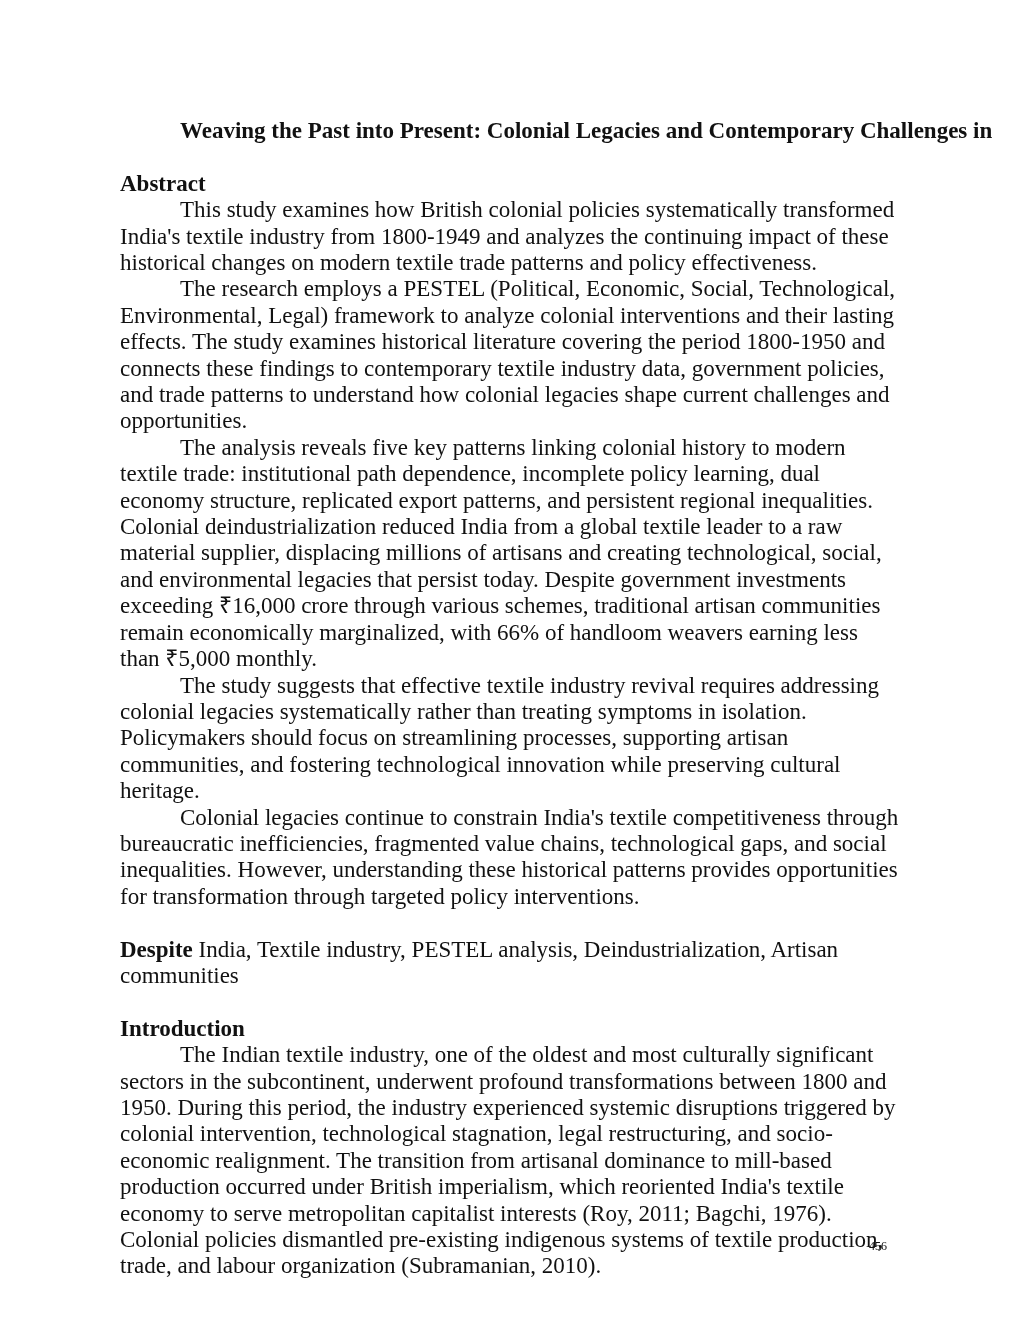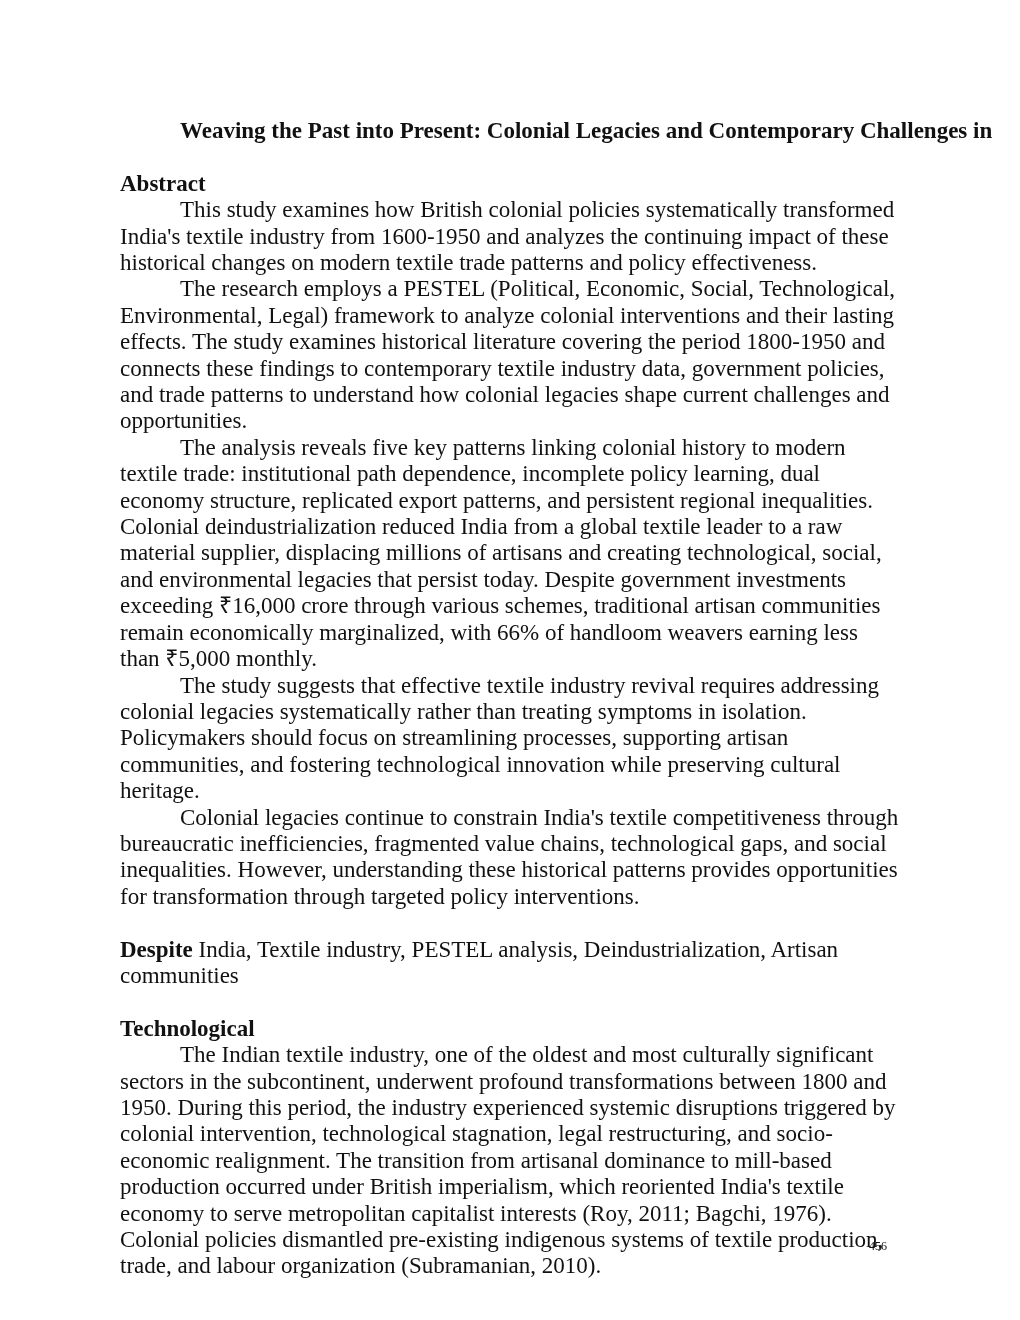--- a/index.html
+++ b/index.html
@@ -60,32 +60,32 @@
 </head>
 <body>
 
 <div class="page">
   <div class="title-wrap">
     <span class="title-line l1 heading">Weaving the Past into Present: Colonial Legacies and Contemporary Challenges in</span>
   </div>
 
   <section>
     <p class="heading">Abstract</p>
-    <p class="para">This study examines how British colonial policies systematically transformed India's textile industry from 1600-1950 and analyzes the continuing impact of these historical changes on modern textile trade patterns and policy effectiveness.</p>
+    <p class="para">This study examines how British colonial policies systematically transformed India's textile industry from 1800-1949 and analyzes the continuing impact of these historical changes on modern textile trade patterns and policy effectiveness.</p>
     <p class="para">The research employs a PESTEL (Political, Economic, Social, Technological, Environmental, Legal) framework to analyze colonial interventions and their lasting effects. The study examines historical literature covering the period 1800-1950 and connects these findings to contemporary textile industry data, government policies, and trade patterns to understand how colonial legacies shape current challenges and opportunities.</p>
     <p class="para">The analysis reveals five key patterns linking colonial history to modern textile trade: institutional path dependence, incomplete policy learning, dual economy structure, replicated export patterns, and persistent regional inequalities. Colonial deindustrialization reduced India from a global textile leader to a raw material supplier, displacing millions of artisans and creating technological, social, and environmental legacies that persist today. Despite government investments exceeding ₹16,000 crore through various schemes, traditional artisan communities remain economically marginalized, with 66% of handloom weavers earning less than ₹5,000 monthly.</p>
     <p class="para">The study suggests that effective textile industry revival requires addressing colonial legacies systematically rather than treating symptoms in isolation. Policymakers should focus on streamlining processes, supporting artisan communities, and fostering technological innovation while preserving cultural heritage.</p>
     <p class="para">Colonial legacies continue to constrain India's textile competitiveness through bureaucratic inefficiencies, fragmented value chains, technological gaps, and social inequalities. However, understanding these historical patterns provides opportunities for transformation through targeted policy interventions.</p>
   </section>
 
   <div class="gap"></div>
 
   <p class="keywords"><span class="kw-label">Despite</span><span> India, Textile industry, PESTEL analysis, Deindustrialization, Artisan communities</span></p>
 
   <div class="gap"></div>
 
   <section>
-    <p class="heading">Technological</p>
+    <p class="heading">Introduction</p>
     <p class="para">The Indian textile industry, one of the oldest and most culturally significant sectors in the subcontinent, underwent profound transformations between 1800 and 1950. During this period, the industry experienced systemic disruptions triggered by colonial intervention, technological stagnation, legal restructuring, and socio-economic realignment. The transition from artisanal dominance to mill-based production occurred under British imperialism, which reoriented India's textile economy to serve metropolitan capitalist interests (Roy, 2011; Bagchi, 1976). Colonial policies dismantled pre-existing indigenous systems of textile production, trade, and labour organization (Subramanian, 2010).</p>
   </section>
 </div>
 
 <div class="page-number">456</div>
 
 </body></html>

